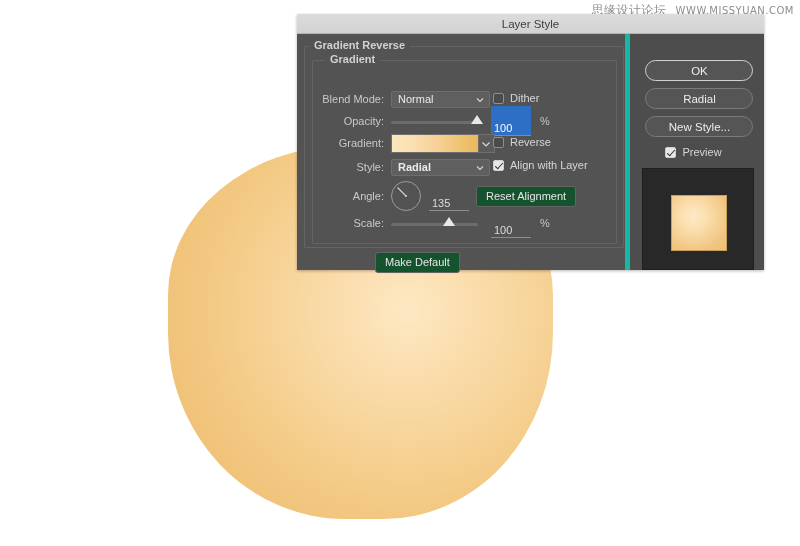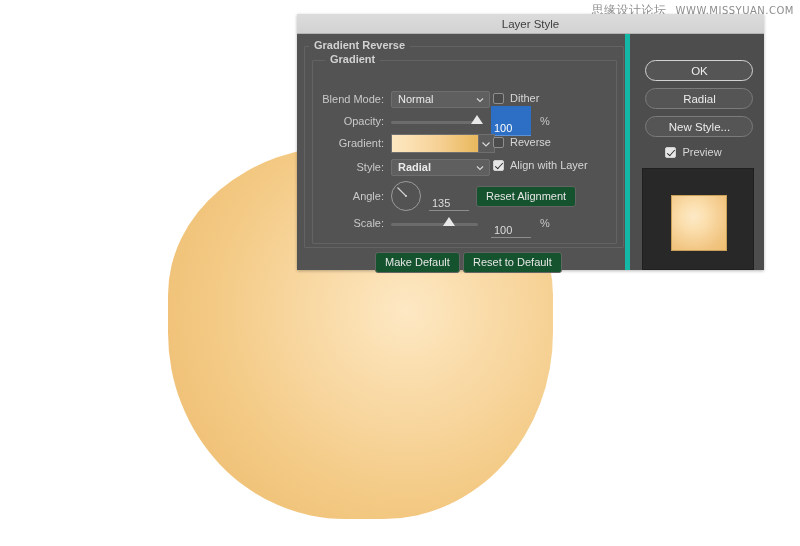--- a/index.html
+++ b/index.html
@@ -426,21 +426,20 @@
         <span class="cbox"></span>
         <span class="cb-label">Reverse</span>
       </div>
       <div class="checkbox-row" id="cb-align">
         <span class="cbox checked"></span>
         <span class="cb-label">Align with Layer</span>
       </div>
 
       <div class="dark-btn" id="reset-alignment-btn">Reset Alignment</div>
       <div class="dark-btn" id="make-default-btn">Make Default</div>
-      <div class="dark-btn" id="reset-default-btn">Reset to Default</div>
     </div>
 
     <div id="dialog-right">
       <div class="pill-btn" id="ok-btn">OK</div>
       <div class="pill-btn" id="cancel-btn">Radial</div>
       <div class="pill-btn" id="new-style-btn">New Style...</div>
 
       <div class="checkbox-row" id="cb-preview">
         <span class="cbox checked"></span>
         <span class="cb-label">Preview</span>

